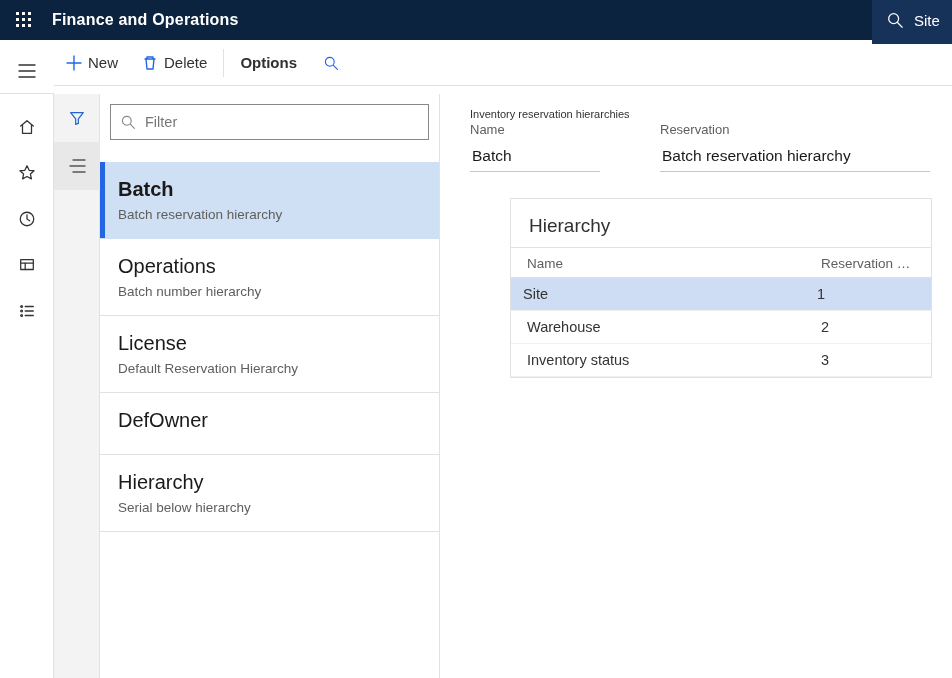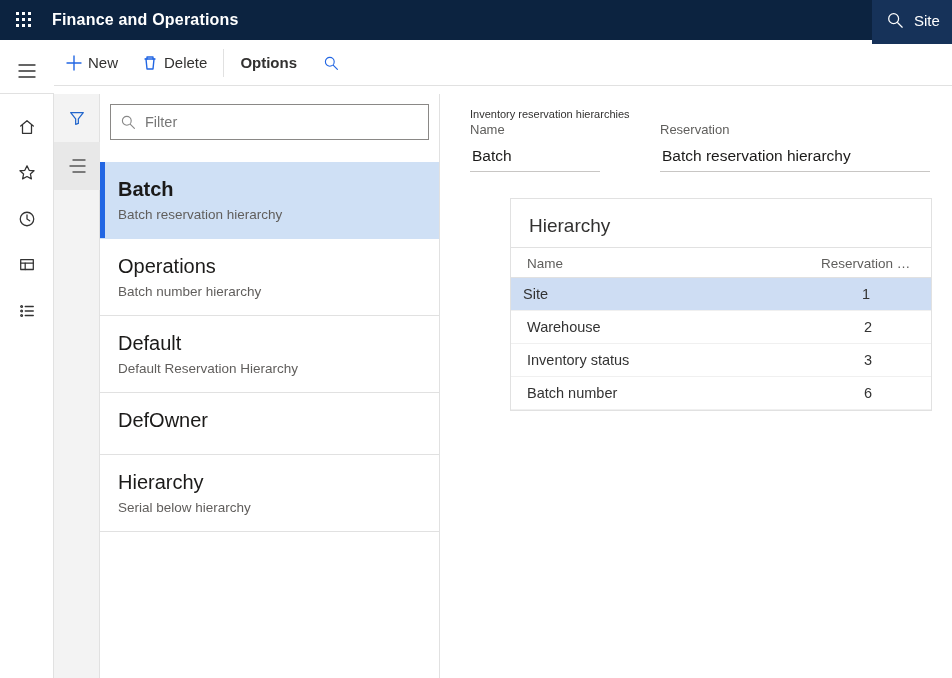--- a/index.html
+++ b/index.html
@@ -62,21 +62,21 @@
   .field-value { font-size: 15.5px; color: #1b1a19; padding: 4px 2px 6px; border-bottom: 1px solid #c8c6c4; min-width: 130px; }
   .field-value.wide { min-width: 270px; }
 
   .section-card { border: 1px solid #e1e1e1; background: #fff; margin-left: 40px; }
   .section-title { font-size: 19px; color: #323130; padding: 16px 18px 10px; }
 
   .gridtbl { width: 100%; border-collapse: collapse; }
   .gridtbl thead th { text-align: left; font-weight: 400; font-size: 13.5px; color: #5f5e5c; padding: 8px 16px 6px; border-top: 1px solid #e1e1e1; border-bottom: 1px solid #e1e1e1; }
   .gridtbl td { padding: 8px 16px; font-size: 14.5px; border-bottom: 1px solid #f0f0f0; }
   .gridtbl tbody tr.sel-row td { background: #ceddf3; padding-left: 12px; }
-  .gridtbl td.numcol, .gridtbl th.numcol { text-align: center; }
+  .gridtbl td.numcol, .gridtbl th.numcol { text-align: left; }
   .th-level { white-space: nowrap; overflow: hidden; text-overflow: ellipsis; max-width: 110px; }
 
   
   svg.stroke path, svg.stroke circle, svg.stroke line, svg.stroke rect { stroke: currentColor; stroke-width: 1.4; fill: none; stroke-linecap: round; stroke-linejoin: round; }
 </style>
 </head>
 <body>
 
 <div class="top-header">
   <div class="waffle">
@@ -209,21 +209,21 @@
     <div class="record-list" id="record-list">
         <div class="record selected-rec">
           <div class="rec-title">Batch</div>
           <div class="rec-sub">Batch reservation hierarchy</div>
         </div>
         <div class="record">
           <div class="rec-title">Operations</div>
           <div class="rec-sub">Batch number hierarchy</div>
         </div>
         <div class="record">
-          <div class="rec-title">Default</div>
+          <div class="rec-title">License</div>
           <div class="rec-sub">Default Reservation Hierarchy</div>
         </div>
         <div class="record">
           <div class="rec-title">DefOwner</div>
         </div>
         <div class="record">
           <div class="rec-title">Hierarchy</div>
           <div class="rec-sub">Serial below hierarchy</div>
         </div>
       </div>
@@ -257,22 +257,18 @@
               <td class="numcol">1</td>
             </tr>
             <tr>
               <td>Warehouse</td>
               <td class="numcol">2</td>
             </tr>
             <tr>
               <td>Inventory status</td>
               <td class="numcol">3</td>
             </tr>
-            <tr>
-              <td>Batch number</td>
-              <td class="numcol">6</td>
-            </tr>
           </tbody>
       </table>
     </div>
   </div>
 
 </div>
 
 </body></html>

